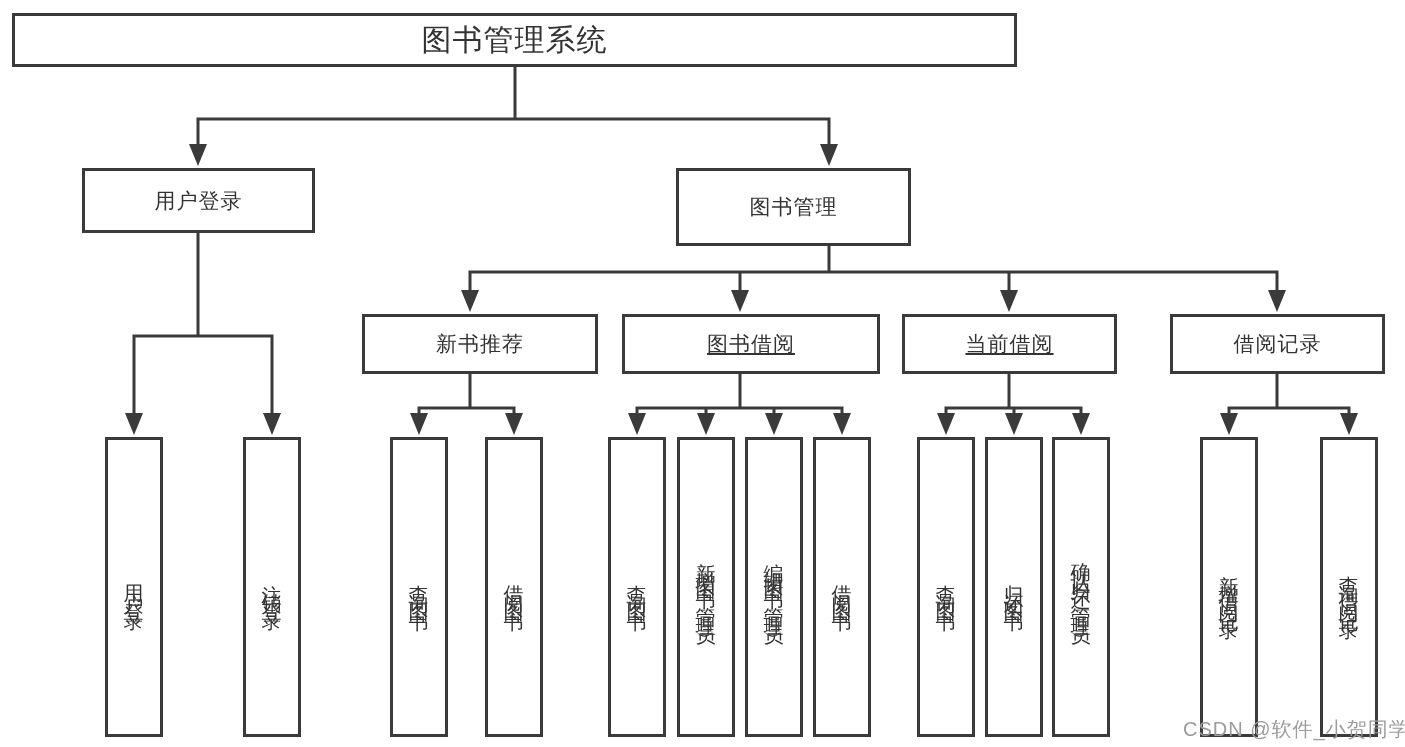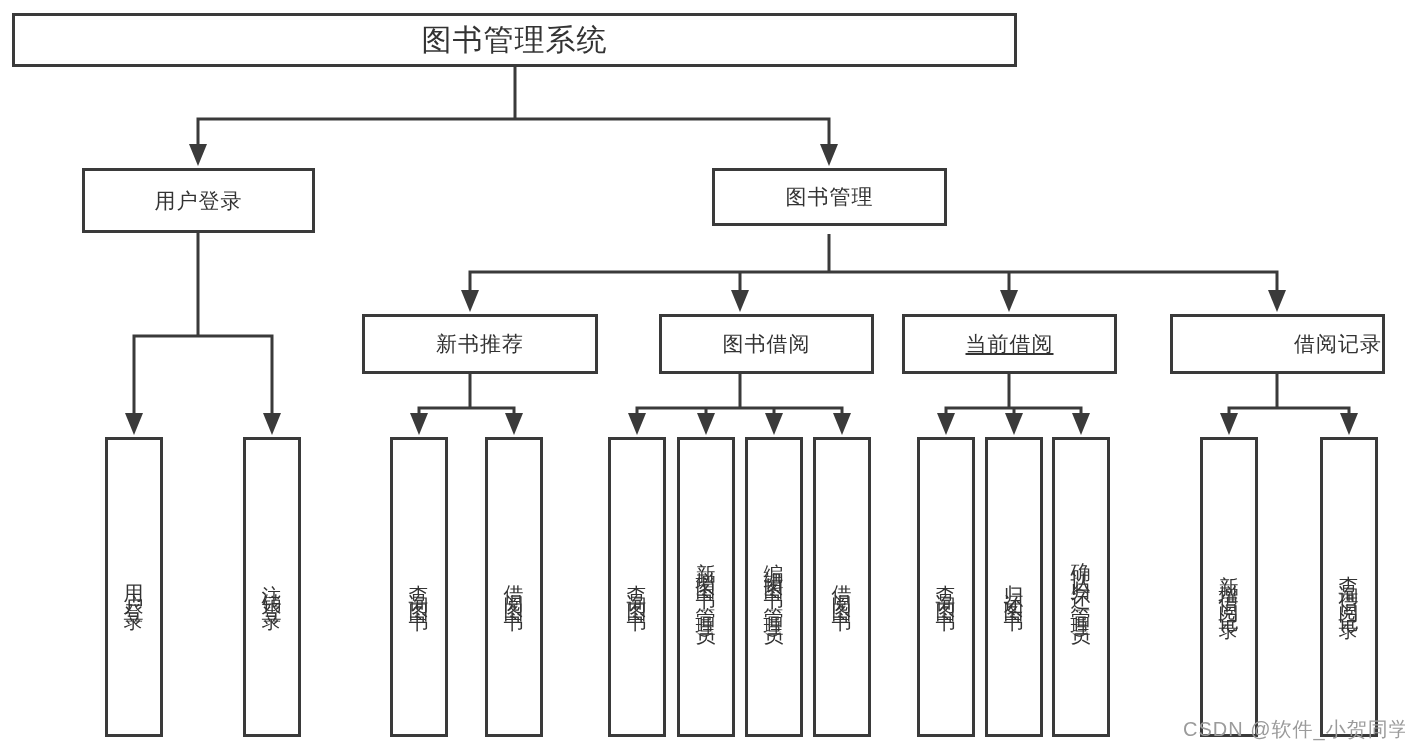--- a/index.html
+++ b/index.html
@@ -104,34 +104,34 @@
     <polygon points="1340,413 1358,413 1349,435"></polygon>
   </svg>
 
   <div class="box" style="left:12px; top:13px; width:1005px; height:54px;">
     <span class="hlabel root-label">图书管理系统</span>
   </div>
 
   <div class="box" style="left:82px; top:168px; width:233px; height:65px;">
     <span class="hlabel">用户登录</span>
   </div>
-  <div class="box" style="left:712px; top:168px; width:235px; height:58px;">
+  <div class="box" style="left:676px; top:168px; width:235px; height:78px;">
     <span class="hlabel">图书管理</span>
   </div>
 
   <div class="box" style="left:362px; top:314px; width:236px; height:60px;">
     <span class="hlabel">新书推荐</span>
   </div>
-  <div class="box" style="left:659px; top:314px; width:215px; height:60px;">
+  <div class="box" style="left:622px; top:314px; width:258px; height:60px;text-decoration:underline;">
     <span class="hlabel">图书借阅</span>
   </div>
   <div class="box" style="left:902px; top:314px; width:215px; height:60px;text-decoration:underline;">
     <span class="hlabel">当前借阅</span>
   </div>
-  <div class="box" style="left:1170px; top:314px; width:215px; height:60px;justify-content:flex-end;">
+  <div class="box" style="left:1170px; top:314px; width:215px; height:60px;">
     <span class="hlabel">借阅记录</span>
   </div>
 
   <div class="box vbox" style="left:105px;">
     <span class="vtext">用户登录</span>
   </div>
   <div class="box vbox" style="left:243px;">
     <span class="vtext">注销登录</span>
   </div>
 

